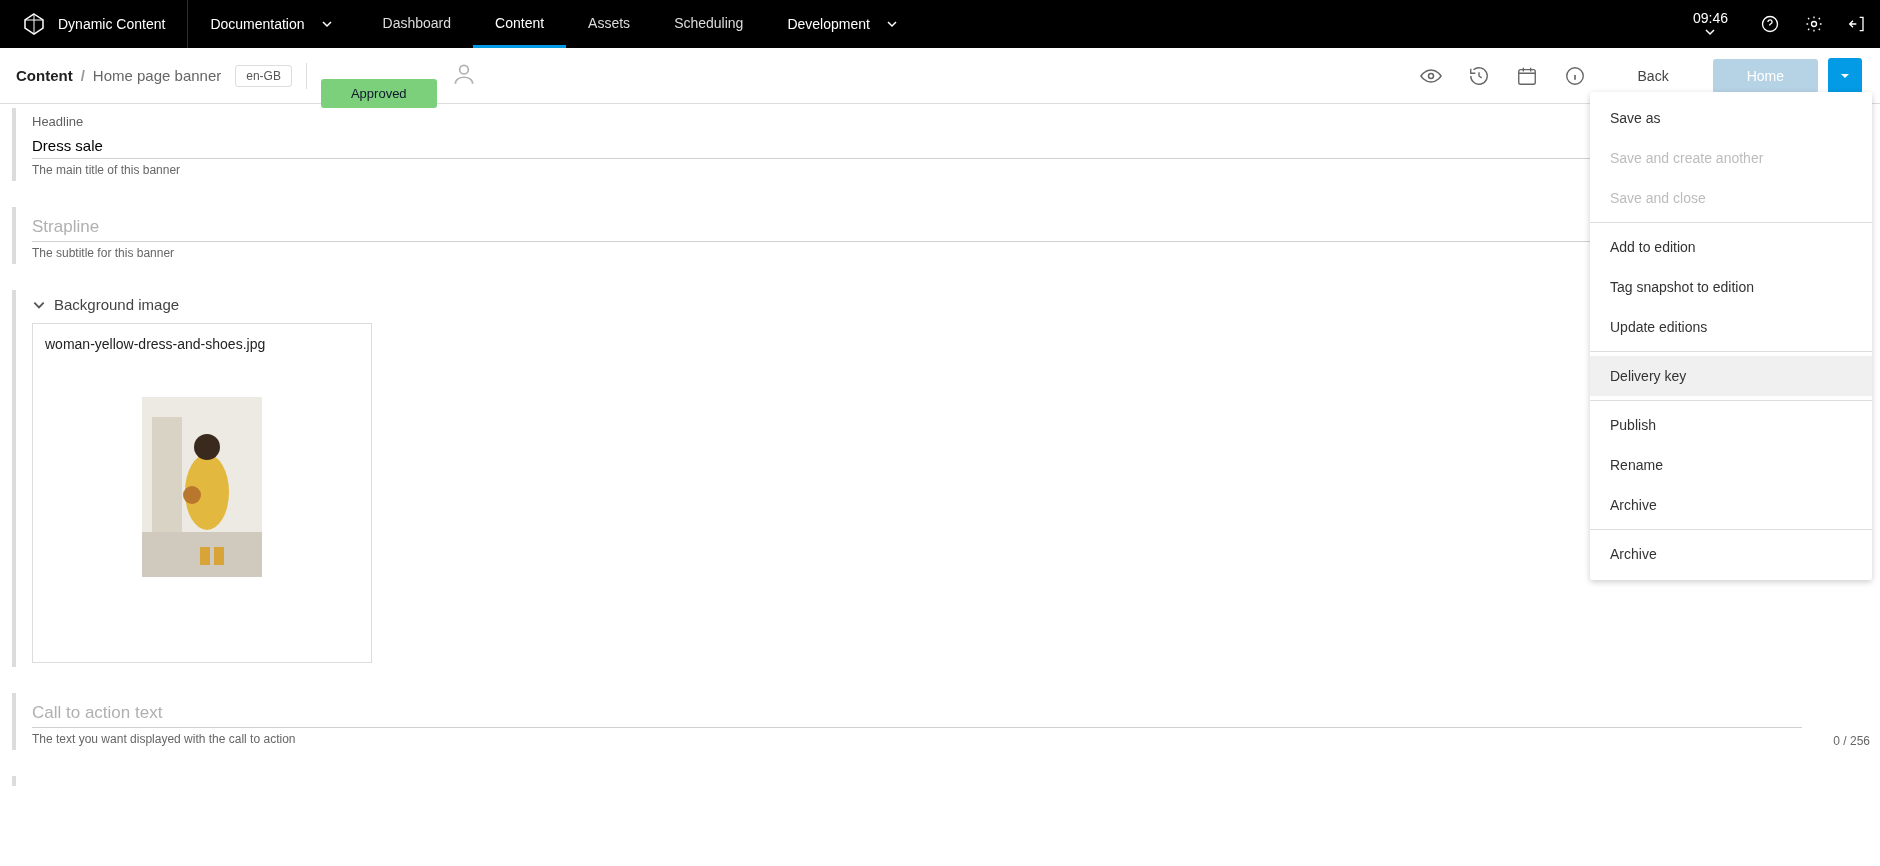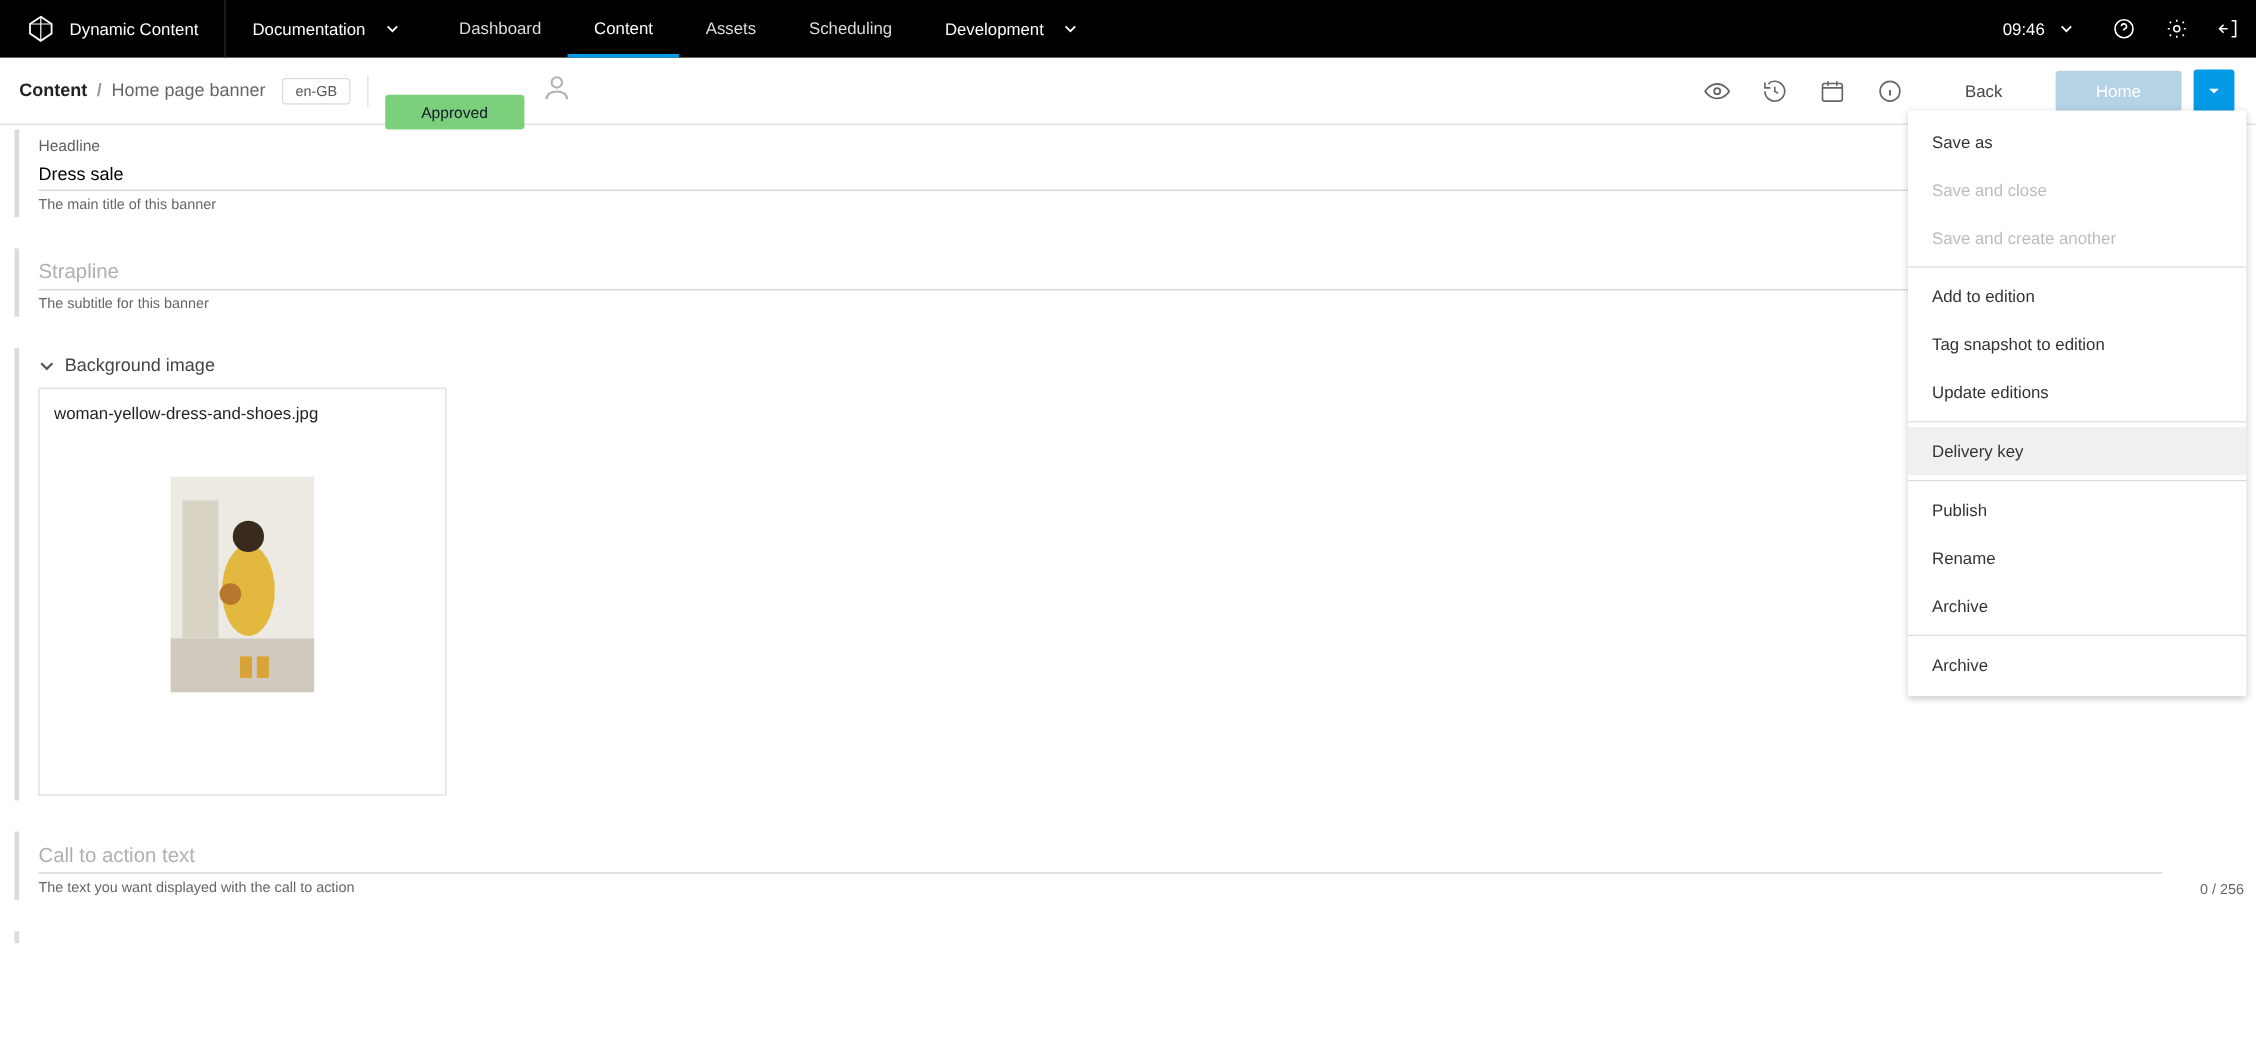--- a/index.html
+++ b/index.html
@@ -22,21 +22,21 @@
   .logo{width:24px;height:24px;}
   .logo svg{display:block;}
   .docspace{display:flex;align-items:center;gap:16px;padding:0 22px;height:100%;cursor:pointer;}
   .chev{display:inline-flex;}
   .chev svg{stroke:#fff;fill:none;}
   .nav{display:flex;height:100%;margin-left:6px;}
   .nav-item{display:flex;align-items:center;height:100%;padding:0 22px;color:#ddd;cursor:pointer;border-bottom:3px solid transparent;}
   .nav-item.active{border-bottom-color:var(--accent);color:#fff;font-weight:500;}
   .dev{display:flex;align-items:center;gap:16px;padding:0 22px;cursor:pointer;}
   .spacer{flex:1;}
-  .clock{display:flex;align-items:center;gap:12px;padding:0 20px;cursor:pointer;}
+  .clock{display:flex;align-items:center;gap:0;padding:0 20px;cursor:pointer;flex-direction:column;}
   .icon-btn{width:44px;height:48px;display:flex;align-items:center;justify-content:center;cursor:pointer;}
   .icon-btn svg{stroke:#fff;fill:none;}
 
   
   .subheader{display:flex;align-items:center;height:56px;padding:0 18px 0 16px;border-bottom:1px solid var(--border);gap:14px;}
   .crumbs{display:flex;align-items:center;gap:8px;font-size:15px;font-weight:600;}
   .crumb-sep{color:#999;}
   .crumb-dim{color:#666;font-weight:400;}
   .pill{font-size:12px;padding:3px 10px;border:1px solid var(--border);border-radius:3px;color:#555;}
   .sep-v{width:1px;height:26px;background:var(--border);}
@@ -187,22 +187,22 @@
     <span class="btn-save-caret">
       <svg width="10" height="10" viewBox="0 0 10 10">
           <path d="M1 3 L5 7 L9 3 Z"></path>
         </svg>
     </span>
   </div>
 </div>
 
 <div class="dropdown">
   <div class="dd-item">Save as</div>
+  <div class="dd-item disabled">Save and create another</div>
   <div class="dd-item disabled">Save and close</div>
-  <div class="dd-item disabled">Save and create another</div>
   <div class="dd-div"></div>
   <div class="dd-item">Add to edition</div>
   <div class="dd-item">Tag snapshot to edition</div>
   <div class="dd-item">Update editions</div>
   <div class="dd-div"></div>
   <div class="dd-item hover">Delivery key</div>
   <div class="dd-div"></div>
   <div class="dd-item">Publish</div>
   <div class="dd-item">Rename</div>
   <div class="dd-item">Archive</div>

